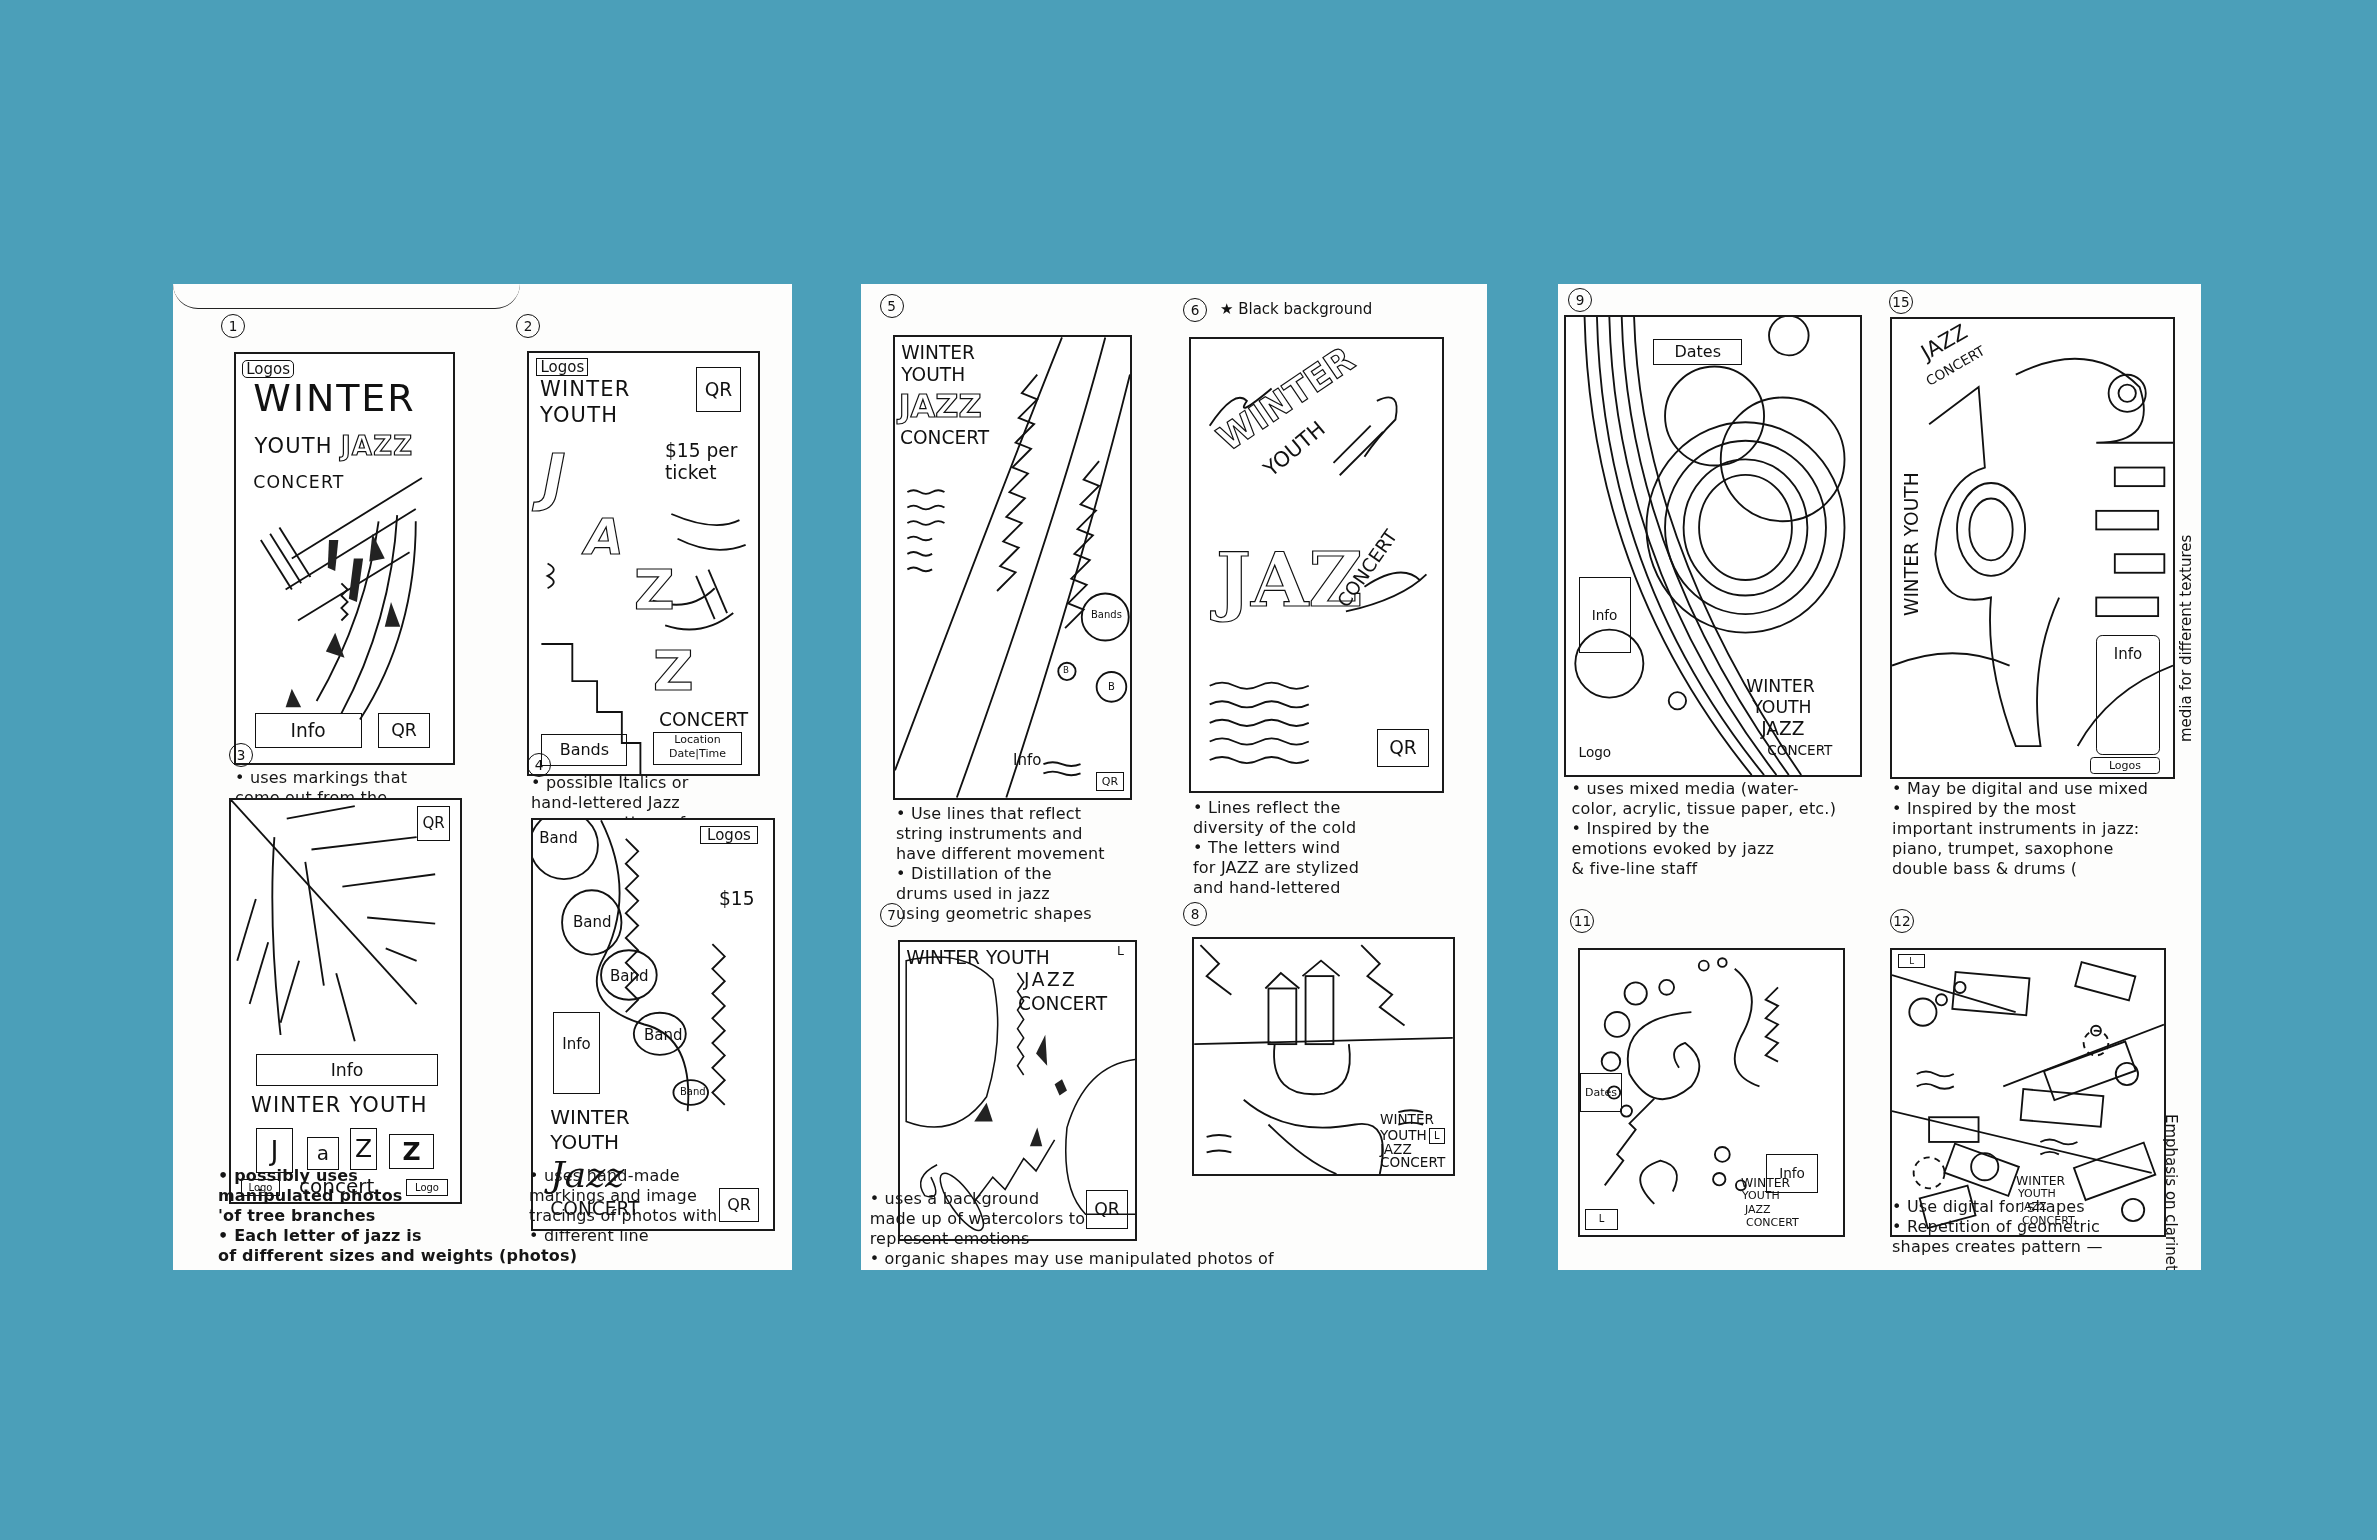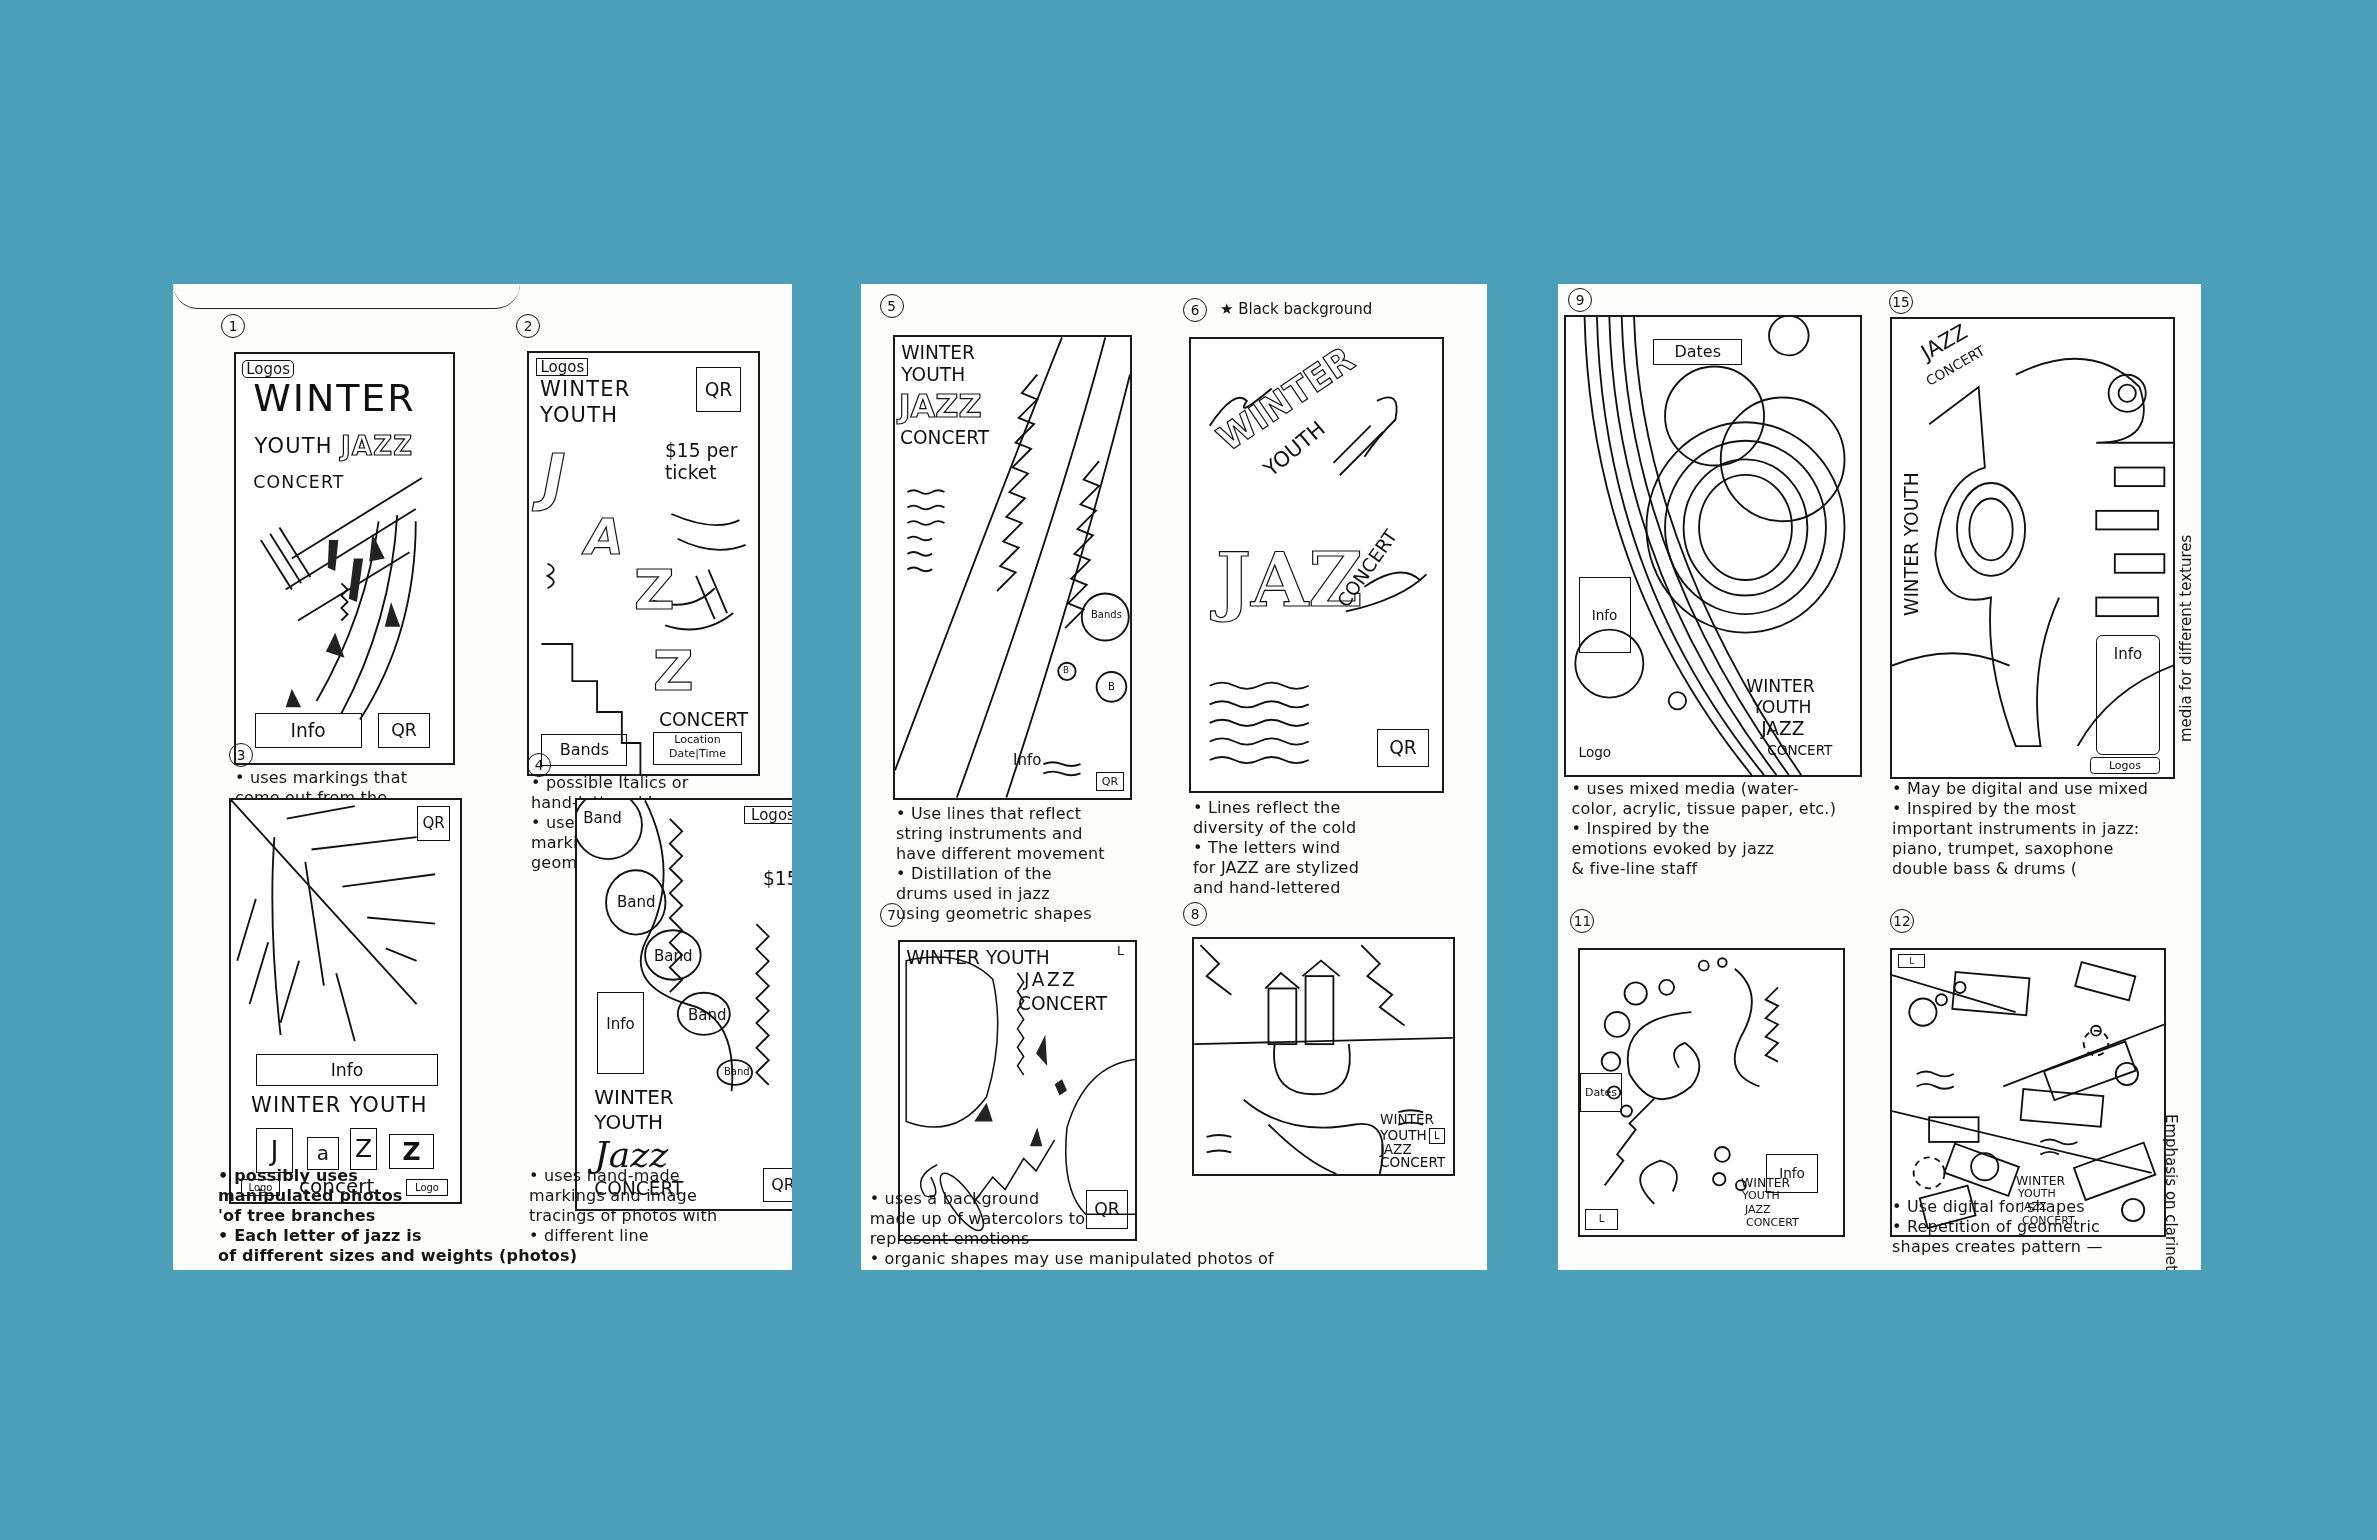--- a/index.html
+++ b/index.html
@@ -150,21 +150,21 @@
     <div class="sk" style="left:68px;top:374px;font-size:20px;">concert</div>
     <div class="box" style="left:175px;top:379px;width:40px;height:15px;line-height:15px;font-size:10px;">Logo</div>
   </div>
   <div class="notes" style="left:45px;top:882px;width:396px;font-weight:bold;">• possibly uses
 manipulated photos
 'of tree branches
 • Each letter of jazz is
 of different sizes and weights (photos)</div>
 
   <div class="num" style="left:354px;top:469px;">4</div>
-  <div class="frame" style="left:358px;top:514px;width:240px;height:424px;max-height:409px;margin-left:44px;">
+  <div class="frame" style="left:358px;top:534px;width:240px;height:424px;max-height:409px;">
     <svg class="art" viewBox="0 0 388 660">
       <g fill="none" stroke="#111" stroke-width="3">
         <circle cx="50" cy="40" r="55"></circle>
           <ellipse cx="95" cy="165" rx="48" ry="52"></ellipse>
           <ellipse cx="155" cy="250" rx="45" ry="40"></ellipse>
         <ellipse cx="205" cy="345" rx="42" ry="34"></ellipse>
           <ellipse cx="255" cy="440" rx="28" ry="20"></ellipse>
         <path d="M110 0 Q170 120 110 230 Q80 300 180 330 Q260 350 250 470"></path>
         <path d="M150 30 l20 20 l-20 20 l20 20 l-20 20 l20 20 l-20 20 l20 20 l-20 20 l20 20 l-20 20 l20 20 l-20 20 l20 20 l-20 20"></path>
         <path d="M290 200 l20 20 l-20 20 l20 20 l-20 20 l20 20 l-20 20 l20 20 l-20 20 l20 20 l-20 20 l20 20 l-20 20 l20 20"></path>

